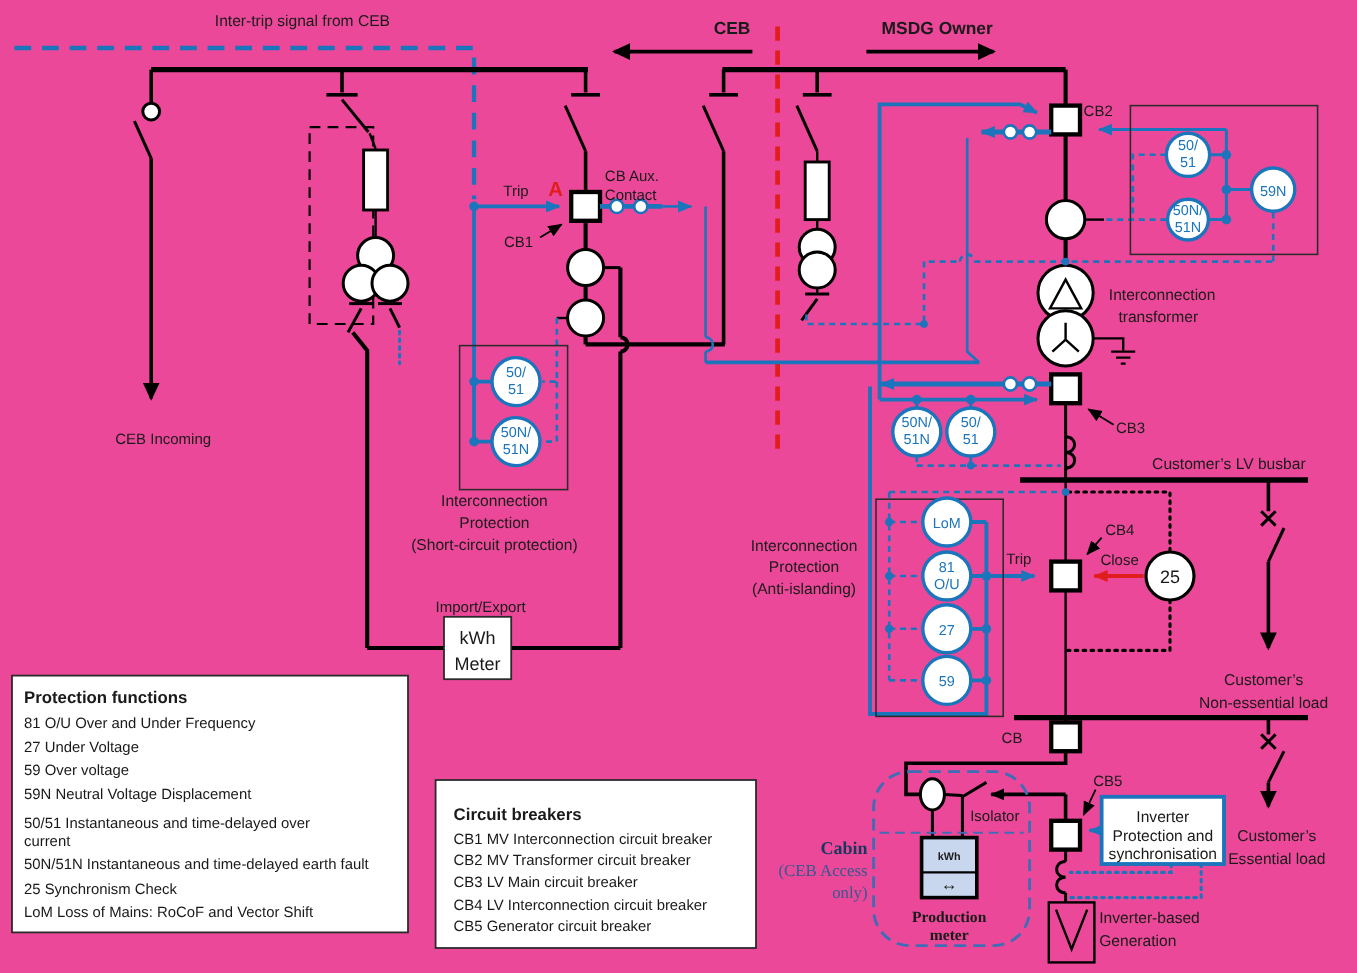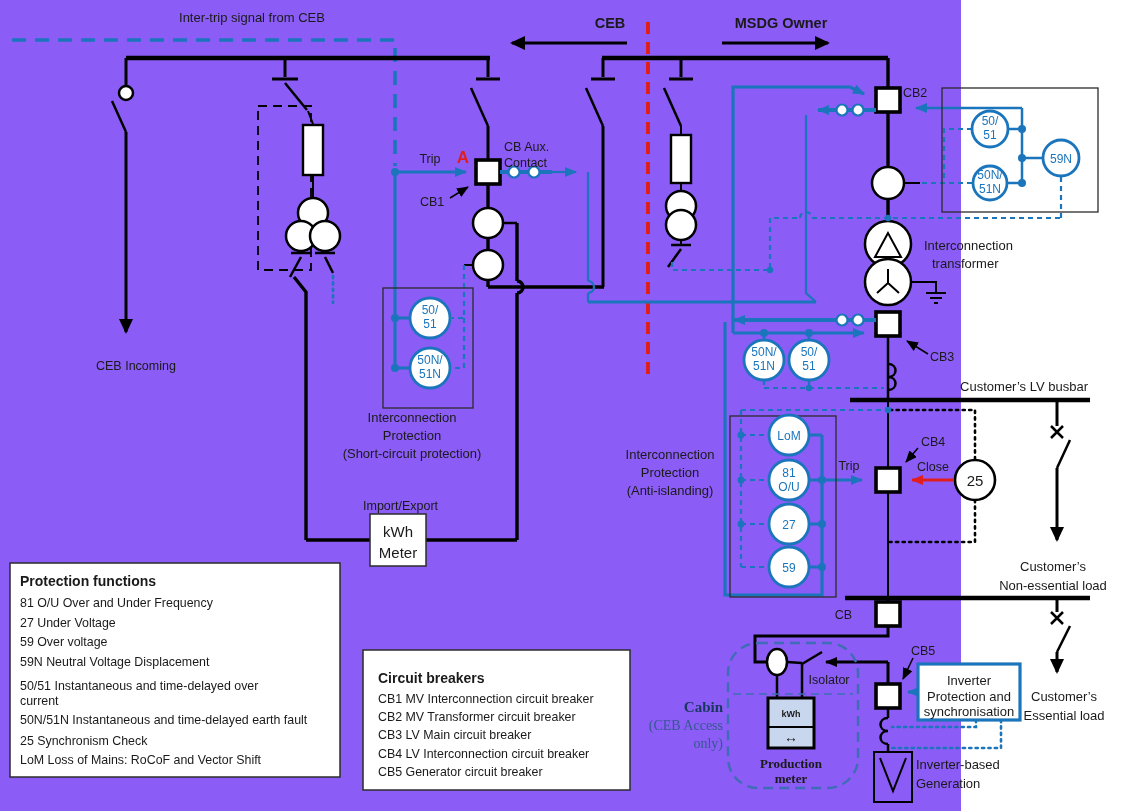--- a/index.html
+++ b/index.html
@@ -1,16 +1,16 @@
 <!DOCTYPE html>
 <html><head>
 <meta charset="utf-8">
 <style>
   html,body{margin:0;padding:0;background:#fff}
-  #stage{position:relative;width:961px;height:811px;background:#8b5cf6;font-family:"Liberation Sans",sans-serif}
+  #stage{position:relative;width:1131px;height:811px;background:#ec4899;font-family:"Liberation Sans",sans-serif}
   svg{position:absolute;left:0;top:0}
   
   .k45{stroke:#000;stroke-width:4.5;fill:none}
   .k35{stroke:#000;stroke-width:3.4;fill:none}
   .k3{stroke:#000;stroke-width:3;fill:none}
   .k25{stroke:#000;stroke-width:2.5;fill:none}
   .k2{stroke:#000;stroke-width:2;fill:none}
   .k15{stroke:#000;stroke-width:1.5;fill:none}
   .kdash{stroke:#000;stroke-width:1.8;fill:none;stroke-dasharray:9 6}
   .kdot{stroke:#000;stroke-width:2.6;fill:none;stroke-dasharray:2.2 4.4;stroke-linecap:round}

